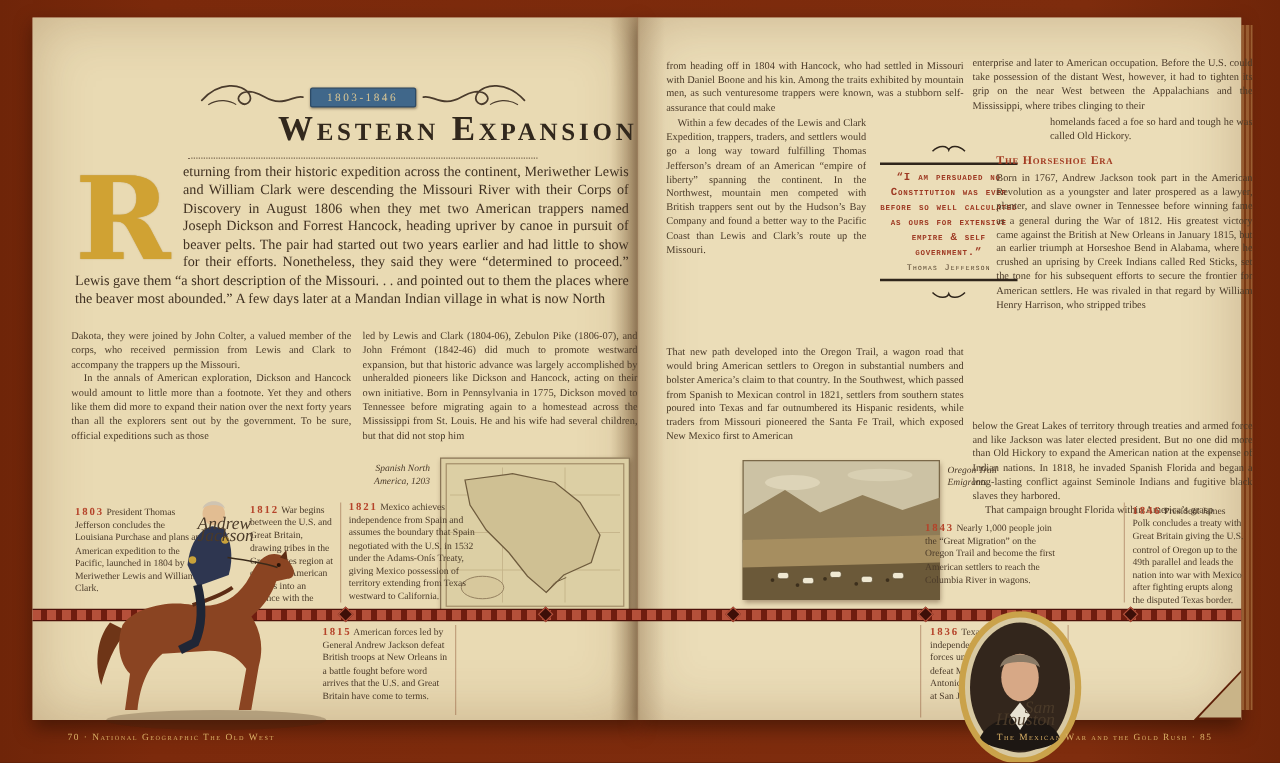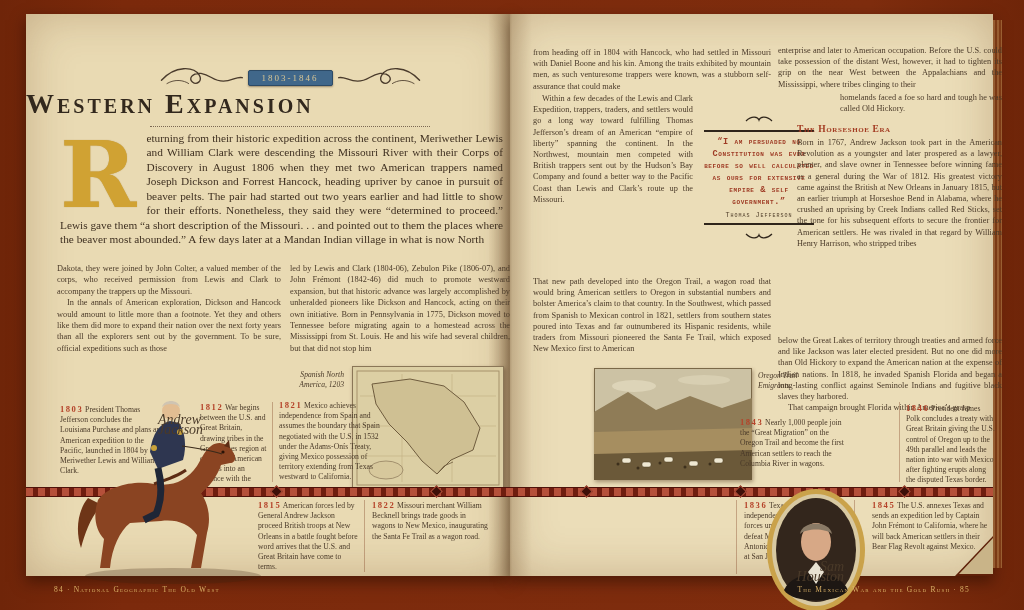--- a/index.html
+++ b/index.html
@@ -11,21 +11,21 @@
   .page{position:absolute;top:14px;height:562px;background:#e9dab3;
         box-shadow:inset 0 0 46px rgba(110,65,25,.28), 0 6px 14px rgba(30,10,0,.5);}
   .page.left{left:26px;width:484px;}
   .page.right{left:510px;width:483px;background:#ebddb8;}
   .gutter{position:absolute;left:488px;top:14px;width:44px;height:562px;
           background:linear-gradient(90deg,rgba(90,55,20,0) 0%,rgba(90,55,20,.35) 48%,rgba(90,55,20,.18) 55%,rgba(90,55,20,0) 100%);}
   
   .flourish-row{position:absolute;left:140px;top:60px;width:300px;height:36px;display:flex;align-items:center;justify-content:center;gap:4px;text-align:right;}
   .banner{background:#40678a;border:1px solid #2c4a66;color:#d9c694;font-size:9px;letter-spacing:2px;
           padding:2px 13px;border-radius:2px;font-variant:small-caps;box-shadow:0 1px 2px rgba(40,20,5,.4);}
-  .title{position:absolute;left:26px;top:88px;width:484px;text-align:left;margin:0;
+  .title{position:absolute;left:26px;top:88px;width:484px;text-align:right;margin:0;
          font-variant:small-caps;letter-spacing:3px;font-size:28px;font-weight:600;color:#32281d;}
   .title-rule{position:absolute;left:150px;top:126px;width:280px;border-bottom:1px dotted #7b6852;}
   
   .intro{position:absolute;left:60px;top:131px;width:443px;height:130px;overflow:hidden;
          font-size:11.3px;line-height:14.45px;text-align:justify;color:#3f3021;}
   .dropcap{float:left;font-size:92px;line-height:76px;padding:6px 10px 0 0;color:#d0a233;font-weight:700;
            text-shadow:0 0 1px rgba(150,110,30,.6);font-family:"DejaVu Serif",serif;}
   
   .lcol{position:absolute;top:263px;height:108px;overflow:hidden;font-size:8.3px;line-height:11.4px;text-align:justify;color:#4a3a29;}
   .lcol p{margin:0;}
@@ -217,33 +217,25 @@
     <span class="tl-year">1843</span>
     <span>Nearly 1,000 people join the “Great Migration” on the Oregon Trail and become the first American settlers to reach the Columbia River in wagons.</span>
   </div>
   <div class="tl" style="left:906px;top:403px;width:90px;height:83px">
     <span class="tl-year">1846</span>
     <span>President James Polk concludes a treaty with Great Britain giving the U.S. control of Oregon up to the 49th parallel and leads the nation into war with Mexico after fighting erupts along the disputed Texas border.</span>
   </div>
 
   <div class="tl" style="left:258px;top:500px;width:102px;height:72px">
     <span class="tl-year">1815</span>
-    <span>American forces led by General Andrew Jackson proceed British troops at New Orleans in a battle fought before word arrives that the U.S. and Great Britain have come to terms.</span>
-  </div>
-  <div class="tl" style="left:372px;top:500px;width:118px;height:60px">
-    <span class="tl-year">1822</span>
-    <span>Missouri merchant William Becknell brings trade goods in wagons to New Mexico, inaugurating the Santa Fe Trail as a wagon road.</span>
+    <span>American forces led by General Andrew Jackson defeat British troops at New Orleans in a battle fought before word arrives that the U.S. and Great Britain have come to terms.</span>
   </div>
   <div class="tl" style="left:744px;top:500px;width:100px;height:62px">
     <span class="tl-year">1836</span>
     <span>Texas emerges as an independent republic after rebel forces under Sam Houston defeat Mexican troops led by Antonio López de Santa Anna at San Jacinto.</span>
-  </div>
-  <div class="tl" style="left:872px;top:500px;width:122px;height:72px">
-    <span class="tl-year">1845</span>
-    <span>The U.S. annexes Texas and sends an expedition led by Captain John Frémont to California, where he will back American settlers in their Bear Flag Revolt against Mexico.</span>
   </div>
 
   <div class="cap-italic" style="left:158px;top:415px;width:46px;z-index:6">Andrew Jackson</div>
   <div class="cap-italic" style="left:780px;top:562px;width:64px;text-align:right;z-index:7">Sam Houston</div>
 
   <div class="horse-art">
     <svg width="232" height="200" viewBox="0 0 232 200">
       <ellipse cx="115" cy="188" rx="88" ry="8" fill="rgba(60,35,15,0.25)"></ellipse>
       <path d="M30 110 C20 122 17 142 23 160 C27 145 33 128 44 117 Z" fill="#6e3517"></path>
       <path d="M40 112 C50 98 76 92 96 96 C116 99 129 92 139 78 C144 70 147 62 153 58 C161 52 171 56 175 64 C179 70 177 75 172 75 L163 77 C159 89 151 99 143 105 C151 117 153 131 149 145 L143 180 L133 180 L139 147 C131 135 117 131 103 133 L72 135 C62 143 54 159 52 180 L42 180 L46 151 C37 142 35 126 40 112 Z" fill="#8a4422"></path>
@@ -272,16 +264,16 @@
     </svg>
   </div>
 
   <div class="page-curl">
     <svg width="38" height="40" viewBox="0 0 38 40">
       <polygon points="38,0 38,40 0,40" fill="#5e2008"></polygon>
       <polygon points="38,2 38,38 4,38" fill="#c9b488"></polygon>
     </svg>
   </div>
 
-  <div class="footer-text" id="footL">84 · National Geographic The Old West</div>
+  <div class="footer-text" id="footL">70 · National Geographic The Old West</div>
   <div class="footer-text" id="footR">The Mexican War and the Gold Rush · 85</div>
 
 </div>
 
 </body></html>

